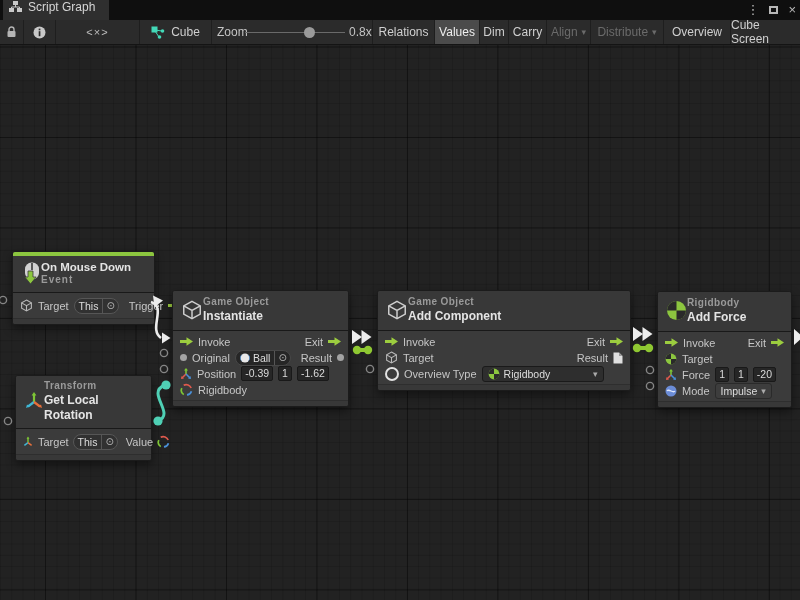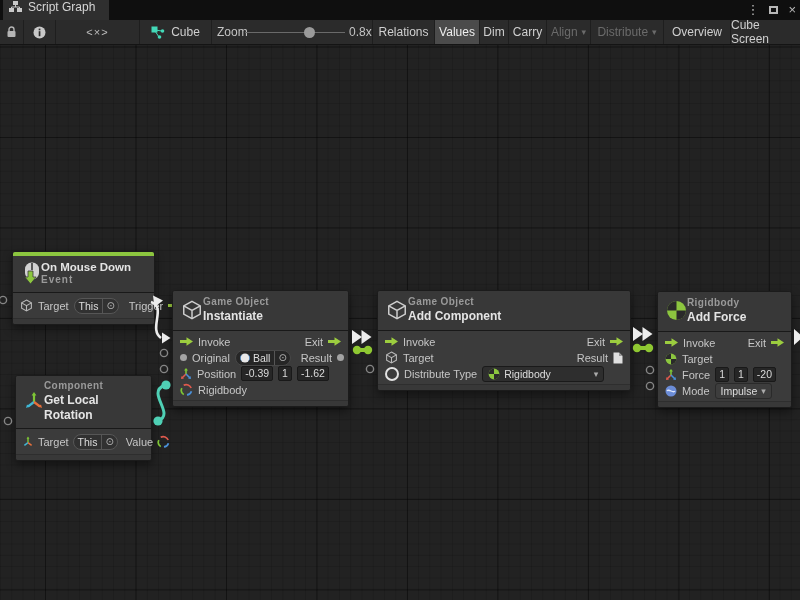--- a/index.html
+++ b/index.html
@@ -290,21 +290,21 @@
         <span>Target</span>
         <span class="spacer"></span>
         <span>Result</span>
         <svg class="icon-svg" width="10" height="12" viewBox="0 0 10 12">
           <path d="M0.5 0.5h5.5L9.5 4v7.5h-9z" fill="#e0e0e0"></path>
             <path d="M6 0.5L9.5 4H6z" fill="#9a9a9a"></path>
         </svg>
       </div>
       <div class="vrow">
         <span class="ringicon"></span>
-        <span>Distribute Type</span>
+        <span>Overview Type</span>
         <span class="dropdown" style="width:110px;">
           <svg class="icon-svg" width="12" height="12" viewBox="0 0 20 20">
             <circle cx="10" cy="10" r="9" fill="#8cc63f"></circle>
             <path d="M10 10L10 1A9 9 0 0 0 1 10Z" fill="#2a2a2a"></path>
             <path d="M10 10L19 10A9 9 0 0 1 10 19Z" fill="#2a2a2a"></path>
           </svg>
           <span>Rigidbody</span>
           <span class="caret">▾</span>
         </span>
       </div>
@@ -377,21 +377,21 @@
     <div class="vhead" style="padding:4px 8px 5px;">
       <svg class="icon-svg" width="20" height="20" viewBox="0 0 20 20">
         <path d="M10 11V3" stroke="#7ec636" stroke-width="2.2"></path>
           <path d="M10 1l2.4 3.4H7.6z" fill="#7ec636"></path>
         <path d="M10 11l-6 4.5" stroke="#3fb8d6" stroke-width="2.2"></path>
           <path d="M2 17l1-3.6 2.8 2.2z" fill="#3fb8d6"></path>
         <path d="M10 11l6 4.5" stroke="#e8703a" stroke-width="2.2"></path>
           <path d="M18 17l-3.8-1.4 2.8-2.2z" fill="#e8703a"></path>
       </svg>
       <div class="vhead-txt">
-        <span class="vcat">Component</span>
+        <span class="vcat">Transform</span>
         <span class="vtitle">Get Local Rotation</span>
       </div>
     </div>
     <div class="vbody">
       <div class="vrow vrow-tall" style="padding:0 6px;gap:4px;">
         <svg class="icon-svg" width="12" height="12" viewBox="0 0 20 20">
           <path d="M10 11V3" stroke="#7ec636" stroke-width="2.4"></path>
             <path d="M10 1l2.4 3.4H7.6z" fill="#7ec636"></path>
           <path d="M10 11l-6 4.5" stroke="#3fb8d6" stroke-width="2.4"></path>
           <path d="M10 11l6 4.5" stroke="#e8703a" stroke-width="2.4"></path>

